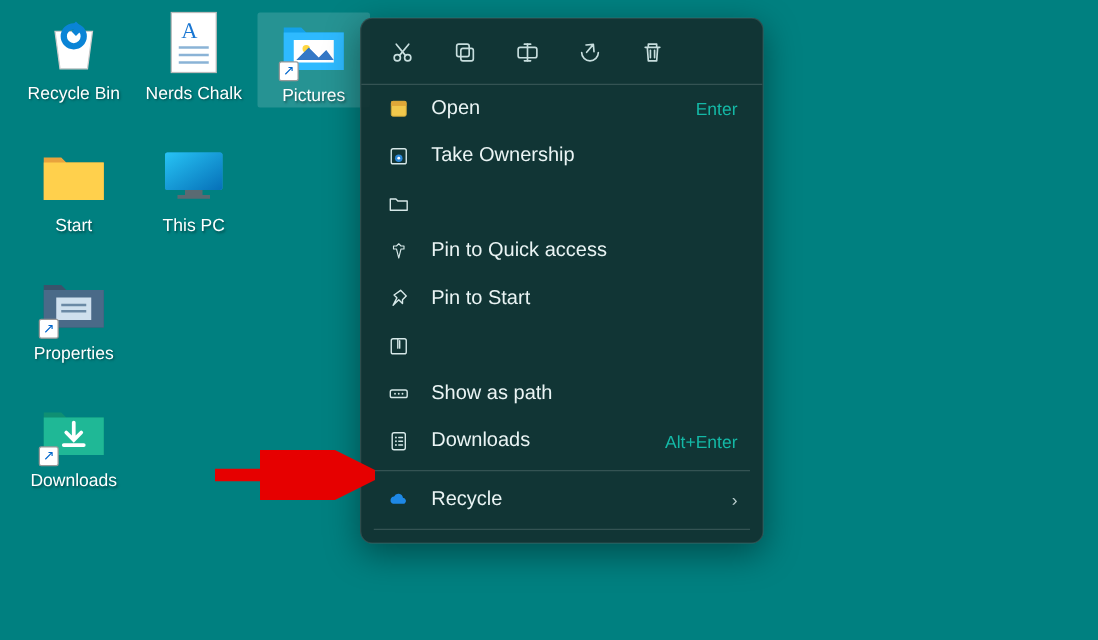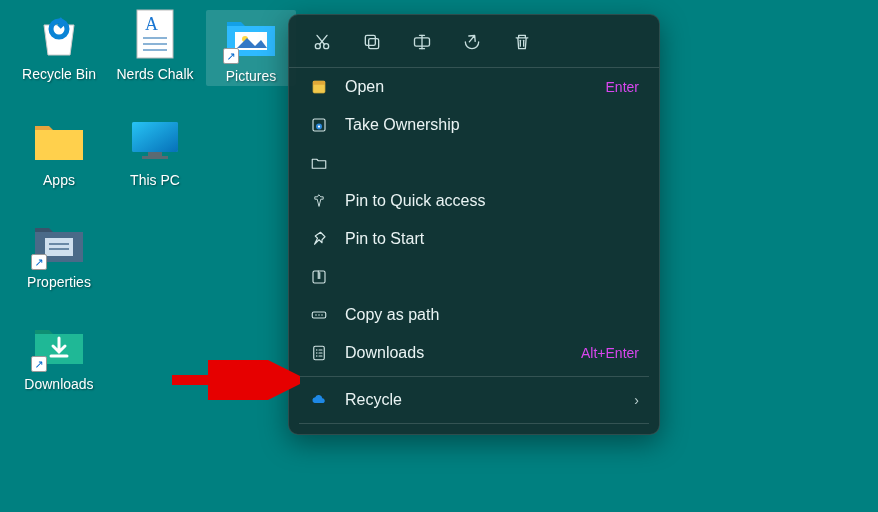--- a/index.html
+++ b/index.html
@@ -38,21 +38,21 @@
       border: 1px solid #999; bottom: 0; left: 0; border-radius: 2px;
       display: flex; align-items: center; justify-content: center;
       font-size: 11px; color: #0066cc;
     }
     .icon-wrap { position: relative; }
 
     
     .context-menu {
       position: absolute;
       top: 14px; left: 288px;
-      width: 372px;
+      width: 323px;
       background: rgba(18, 48, 48, 0.95);
       border: 1px solid rgba(255,255,255,0.12);
       border-radius: 10px;
       box-shadow: 0 8px 28px rgba(0,0,0,0.4);
       padding-bottom: 6px;
       overflow: hidden;
     }
     .cm-toolbar {
       display: flex; gap: 28px; padding: 16px 22px 14px;
       border-bottom: 1px solid rgba(255,255,255,0.15);
@@ -66,21 +66,21 @@
       padding: 9px 20px;
       cursor: pointer;
       color: #eaf4f4;
     }
     .cm-row .mi-icon {
       width: 20px; height: 20px; margin-right: 16px;
       color: #d6e8e8; flex-shrink: 0;
       display: flex; align-items: center; justify-content: center;
     }
     .cm-row .mi-label { font-size: 16px; flex: 1; }
-    .cm-row .mi-shortcut { font-size: 14px; color: #d946ef; }
+    .cm-row .mi-shortcut { font-size: 14px; color: #14b8a6; }
     .cm-row .mi-chevron { color: #bcd0d0; font-size: 14px; }
     .cm-separator { height: 1px; background: rgba(255,255,255,0.15); margin: 4px 10px; }
 
     .arrow {
       position: absolute; top: 360px; left: 170px;
       width: 130px; height: 40px;
     }
   </style>
 </head>
 <body>
@@ -121,21 +121,21 @@
         </div>
     <div class="label">Pictures</div>
       </div>
       <div class="desktop-icon">
     <div class="tile">
           <div class="icon-wrap"><svg width="56" height="48" viewBox="0 0 56 48">
         <path d="M4 10 L18 10 L22 14 L52 14 L52 44 L4 44 Z" fill="#e8a33d"></path>
         <path d="M4 14 L52 14 L52 44 L4 44 Z" fill="#ffd04c"></path>
       </svg></div>
         </div>
-    <div class="label">Apps</div>
+    <div class="label">Start</div>
       </div>
       <div class="desktop-icon">
     <div class="tile">
           <div class="icon-wrap"><svg width="54" height="48" viewBox="0 0 54 48">
         <rect x="4" y="6" width="46" height="30" rx="2" fill="#1fa0d8"></rect>
         <rect x="4" y="6" width="46" height="30" rx="2" fill="url(#g1)"></rect>
         <rect x="20" y="36" width="14" height="4" fill="#5a6a72"></rect>
         <rect x="14" y="40" width="26" height="3" fill="#5a6a72"></rect>
         <defs>
                 <linearGradient id="g1" x1="0" y1="0" x2="1" y2="1">
@@ -271,21 +271,21 @@
   </div>
       <div class="cm-row">
     <span class="mi-icon">
           <svg width="18" height="18" viewBox="0 0 24 24">
             <rect x="3" y="8" width="18" height="8" rx="2" stroke="#d6e8e8" stroke-width="1.5" fill="none" stroke-linecap="round" stroke-linejoin="round"></rect>
             <circle cx="8" cy="12" r="1" fill="#d6e8e8"></circle>
             <circle cx="12" cy="12" r="1" fill="#d6e8e8"></circle>
             <circle cx="16" cy="12" r="1" fill="#d6e8e8"></circle>
           </svg>
         </span>
-    <span class="mi-label">Copy as path</span>
+    <span class="mi-label">Show as path</span>
 
   </div>
       <div class="cm-row">
     <span class="mi-icon">
           <svg width="18" height="18" viewBox="0 0 24 24">
             <rect x="5" y="3" width="14" height="18" rx="2" stroke="#d6e8e8" stroke-width="1.5" fill="none" stroke-linecap="round" stroke-linejoin="round"></rect>
             <circle cx="9" cy="8" r="1" fill="#d6e8e8"></circle>
             <circle cx="9" cy="12" r="1" fill="#d6e8e8"></circle>
             <circle cx="9" cy="16" r="1" fill="#d6e8e8"></circle>
             <line x1="12" y1="8" x2="16" y2="8" stroke="#d6e8e8" stroke-width="1.5" fill="none" stroke-linecap="round" stroke-linejoin="round"></line>

